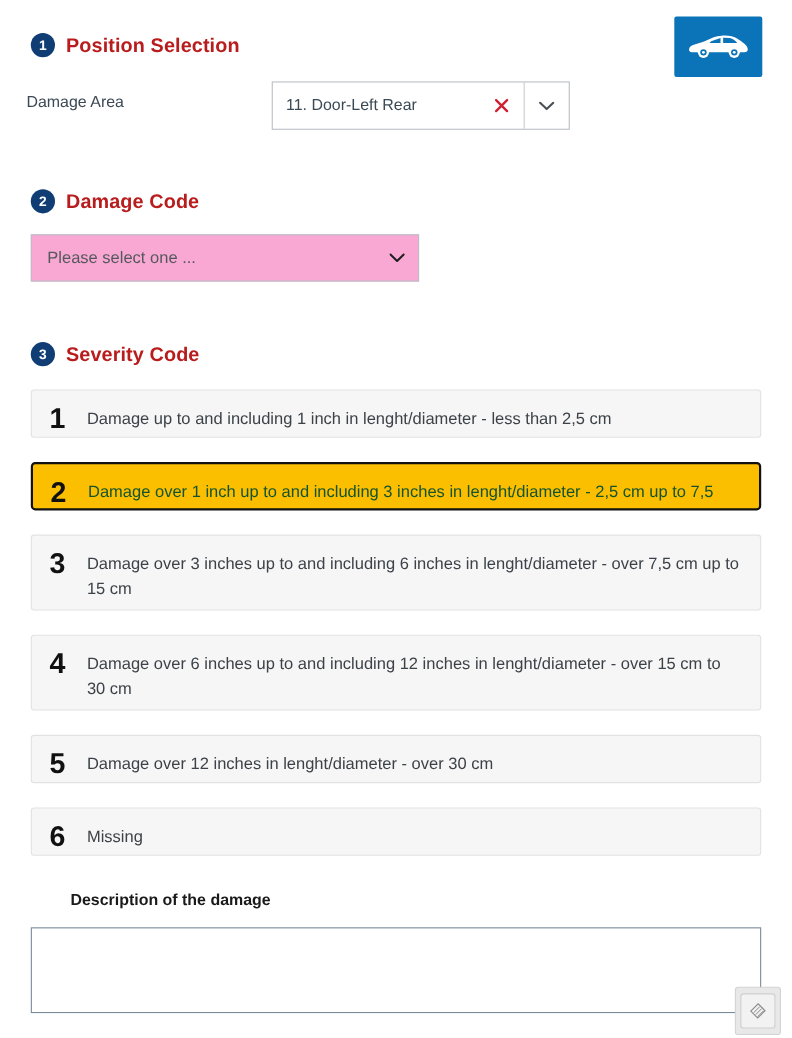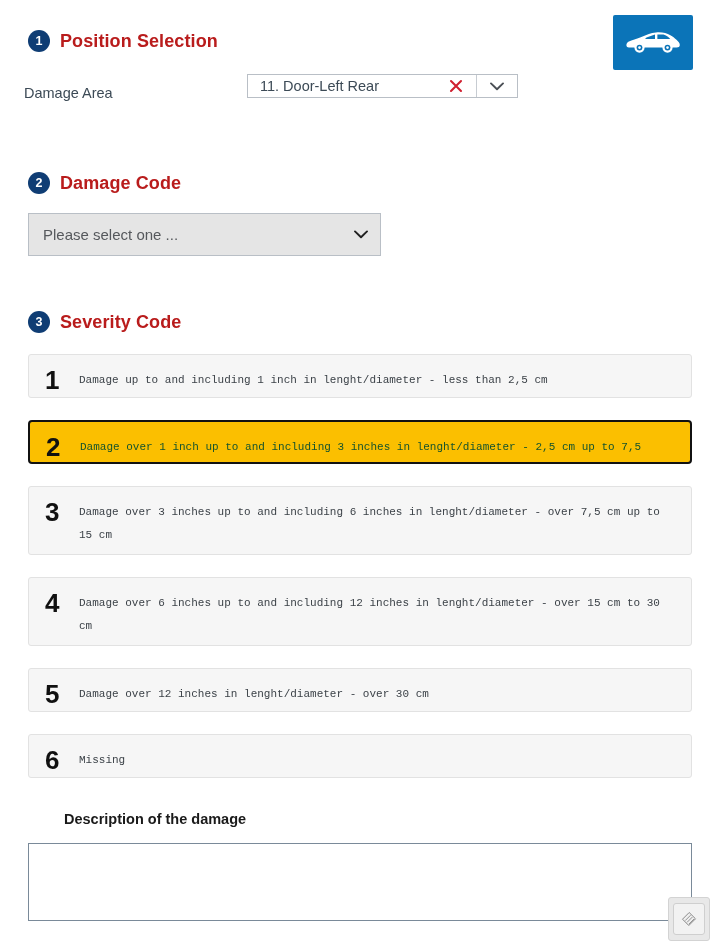--- a/index.html
+++ b/index.html
@@ -75,21 +75,21 @@
     left: 24px;
     top: 85px;
     font-size: 14.5px;
     color: #3c4a56;
   }
   .combo {
     position: absolute;
     left: 247px;
     top: 74px;
     width: 271px;
-    height: 24px;
+    height: 44px;
     border: 1px solid #b9bfc6;
     background: #ffffff;
     box-sizing: border-box;
     display: flex;
     align-items: stretch;
   }
   .combo-value {
     flex: 1 1 auto;
     display: flex;
     align-items: center;
@@ -119,21 +119,21 @@
   }
 
   
   .select-box {
     position: absolute;
     left: 28px;
     top: 213px;
     width: 353px;
     height: 43px;
     border: 1px solid #b9bfc6;
-    background: #e5e5e5;
+    background: #f9a8d4;
     box-sizing: border-box;
     display: flex;
     align-items: center;
     justify-content: space-between;
     padding: 0 12px 0 14px;
     cursor: pointer;
   }
   .select-text {
     font-size: 15px;
     color: #55585c;
@@ -173,26 +173,25 @@
     font-size: 26px;
     font-weight: bold;
     color: #111111;
     line-height: 26px;
     width: 34px;
     flex: 0 0 34px;
     text-align: left;
     margin-top: 1px;
   }
   .sev-text {
-    font-size: 11px;
+    font-size: 15px;
     line-height: 23px;
     color: #3c4248;
     padding-top: 3px;
     padding-right: 4px;
-    font-family: Liberation Mono, monospace;
   }
   .sev-row.selected .sev-text { color: #14532d; }
 
   .sev-row.h1 { height: 44px; }
   .sev-row.h2 { height: 44px; }
   .sev-row.h3 { height: 69px; }
   .sev-row.h4 { height: 69px; }
   .sev-row.h5 { height: 44px; }
   .sev-row.h6 { height: 44px; }
 

